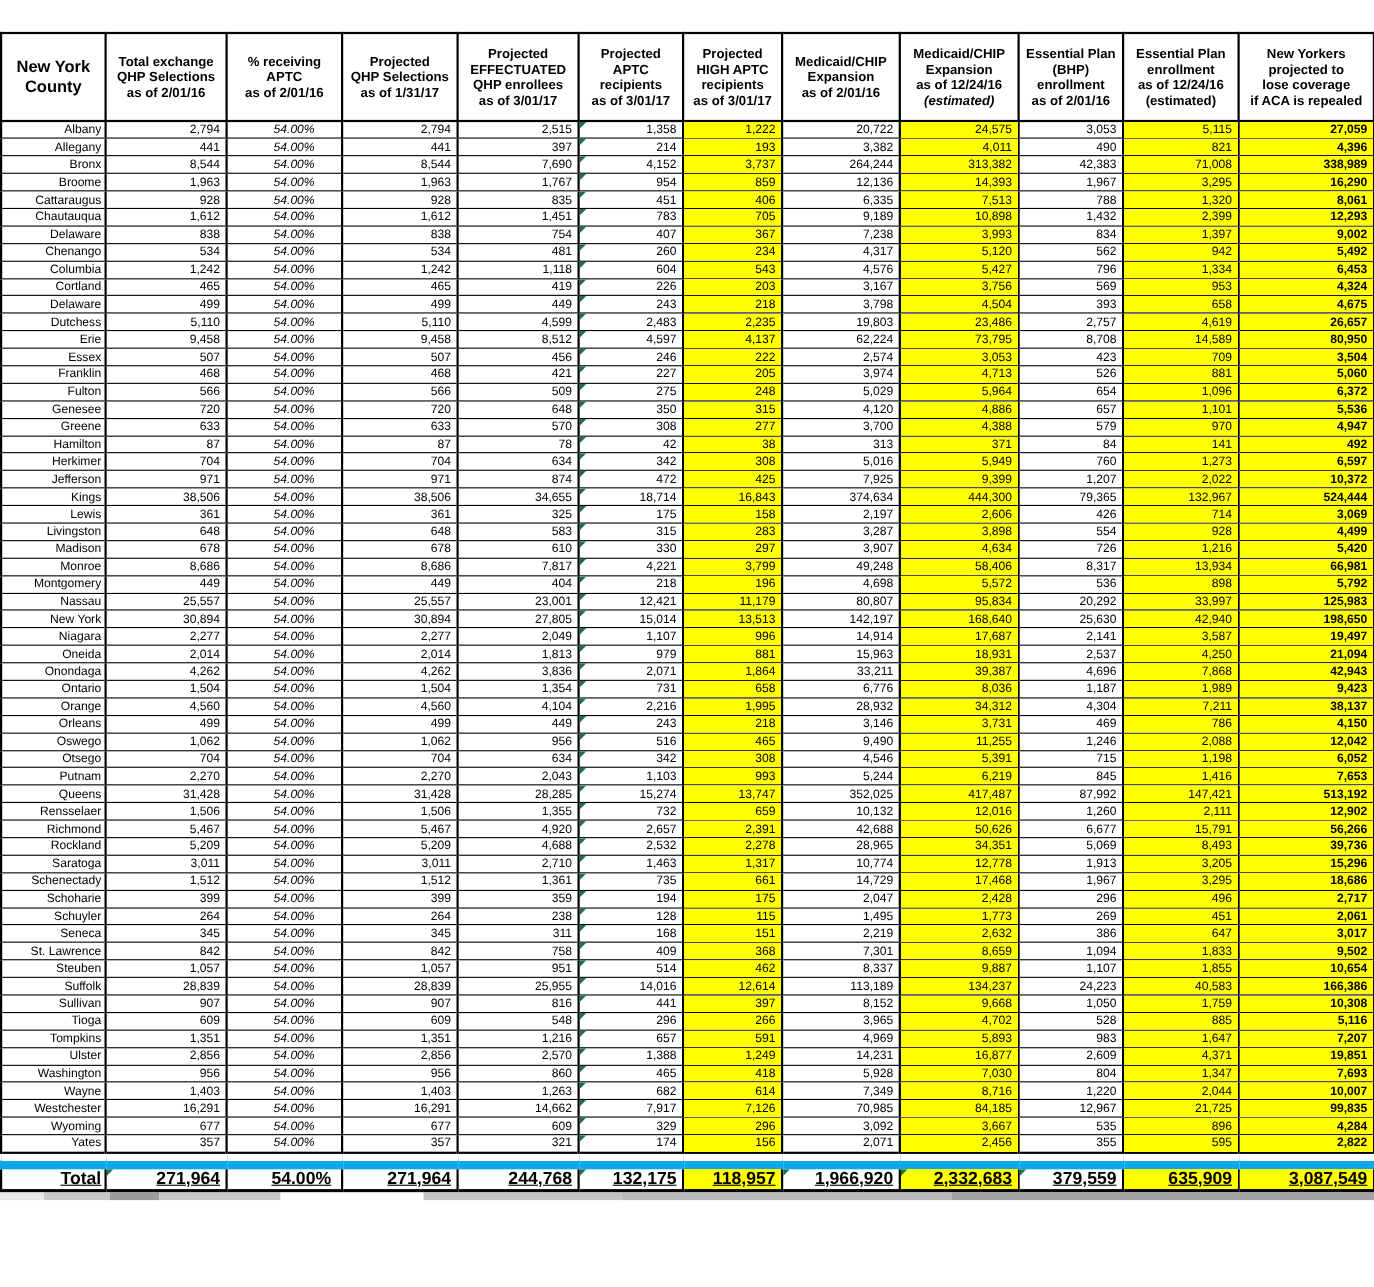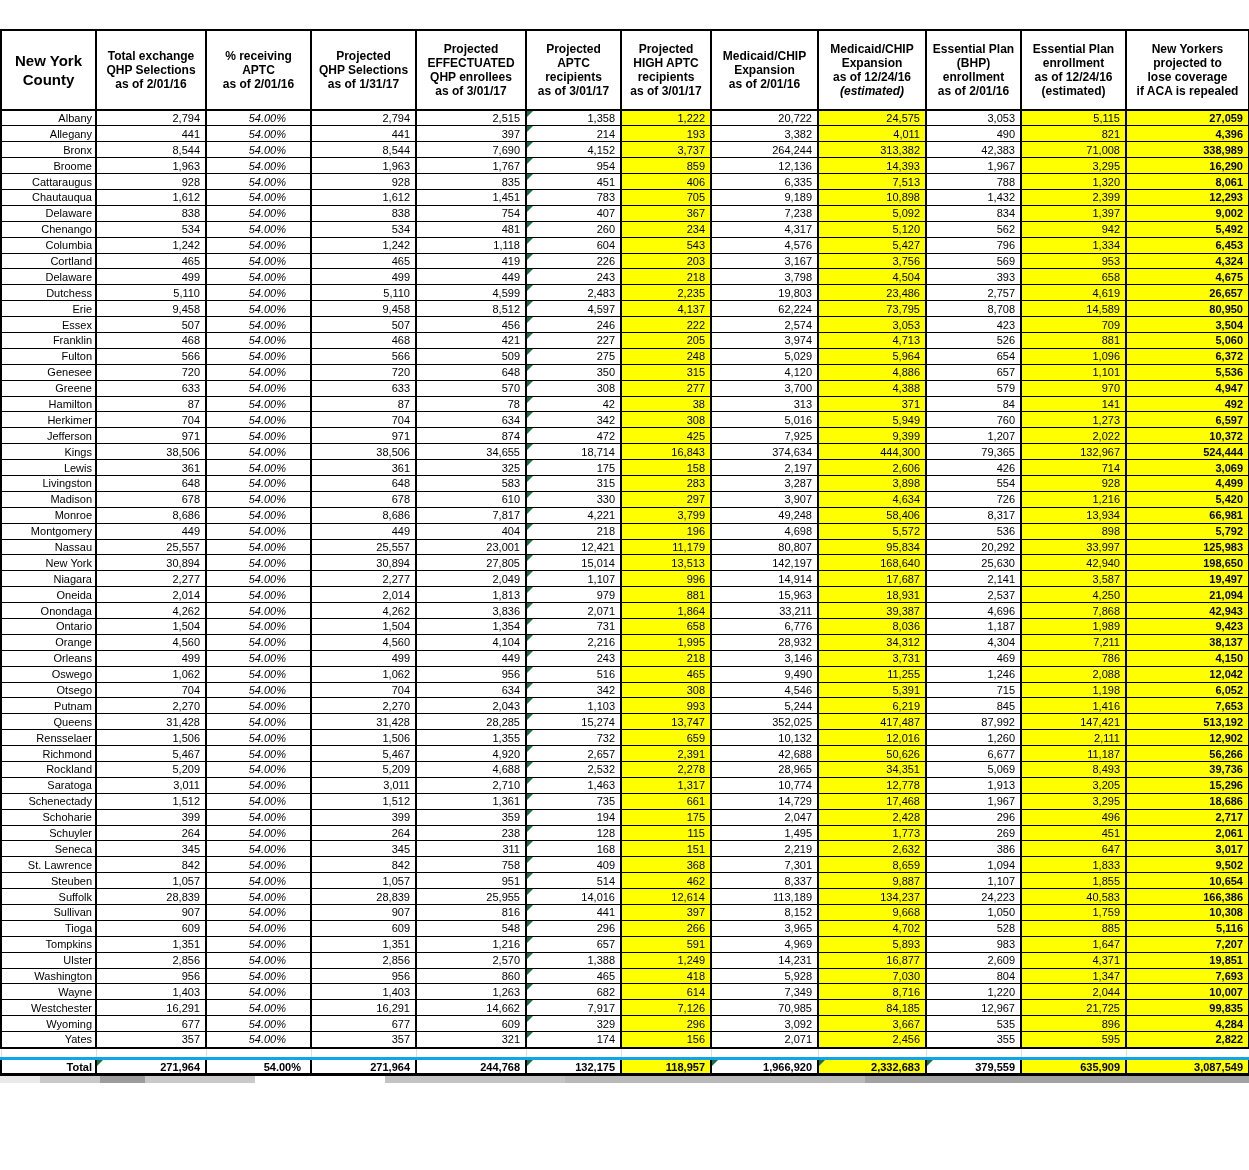--- a/index.html
+++ b/index.html
@@ -32,22 +32,22 @@
   .hl { background: #FFFF00; }
   .corner-flag {
     position: absolute; top: 0; left: 0; width: 0; height: 0;
     border-top: 6px solid #1e7145; border-right: 6px solid transparent;
   }
   .gap-row td {
     border: 1px solid #dcdcdc; border-top: 2px solid #000; border-bottom: 1px solid #dcdcdc;
     background: #fff; height: 11px;
   }
   .total-row td {
-    border-top: 3px solid #0ea5e9; border-bottom: 3px solid #000;
-    font-weight: bold; font-size: 11px; height: 16px;
+    border-top: 8px solid #0ea5e9; border-bottom: 3px solid #000;
+    font-weight: bold; font-size: 16px; height: 16px; text-decoration: underline;
   }
   .total-row td.pct { font-style: normal; padding-right: 9px; }
   .tab-strip { width: 1249px; height: 7px; display: flex; }
   .tab-strip .seg { height: 100%; }
 </style>
 </head>
 <body>
 
 <table class="data-table">
   <colgroup>
@@ -197,21 +197,21 @@
       </tr>
       <tr>
         <td class="county">Delaware</td>
         <td>838</td>
         <td class="pct">54.00%</td>
         <td>838</td>
         <td>754</td>
         <td>407<span class="corner-flag"></span></td>
         <td class="hl">367</td>
         <td>7,238</td>
-        <td class="hl">5,092</td>
+        <td class="hl">3,993</td>
         <td>834</td>
         <td class="hl">1,397</td>
         <td class="hl bold-col">9,002</td>
       </tr>
       <tr>
         <td class="county">Chenango</td>
         <td>534</td>
         <td class="pct">54.00%</td>
         <td>534</td>
         <td>481</td>
@@ -675,21 +675,21 @@
         <td class="county">Richmond</td>
         <td>5,467</td>
         <td class="pct">54.00%</td>
         <td>5,467</td>
         <td>4,920</td>
         <td>2,657<span class="corner-flag"></span></td>
         <td class="hl">2,391</td>
         <td>42,688</td>
         <td class="hl">50,626</td>
         <td>6,677</td>
-        <td class="hl">11,187</td>
+        <td class="hl">15,791</td>
         <td class="hl bold-col">56,266</td>
       </tr>
       <tr>
         <td class="county">Rockland</td>
         <td>5,209</td>
         <td class="pct">54.00%</td>
         <td>5,209</td>
         <td>4,688</td>
         <td>2,532<span class="corner-flag"></span></td>
         <td class="hl">2,278</td>

